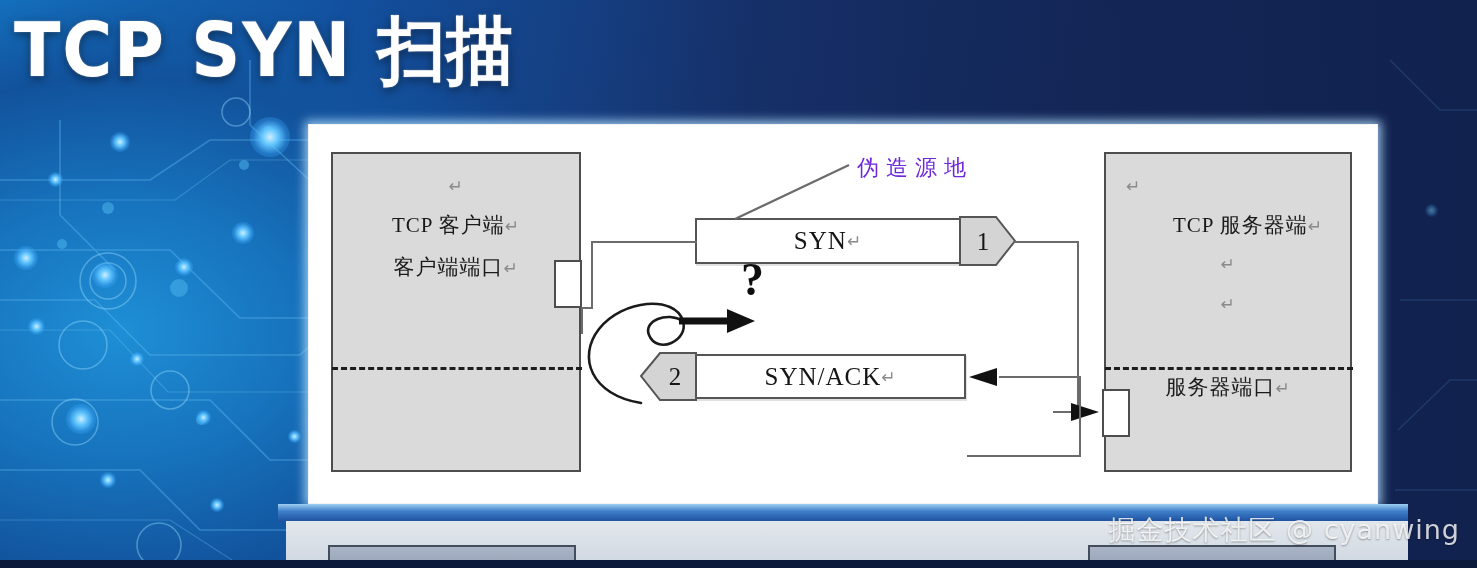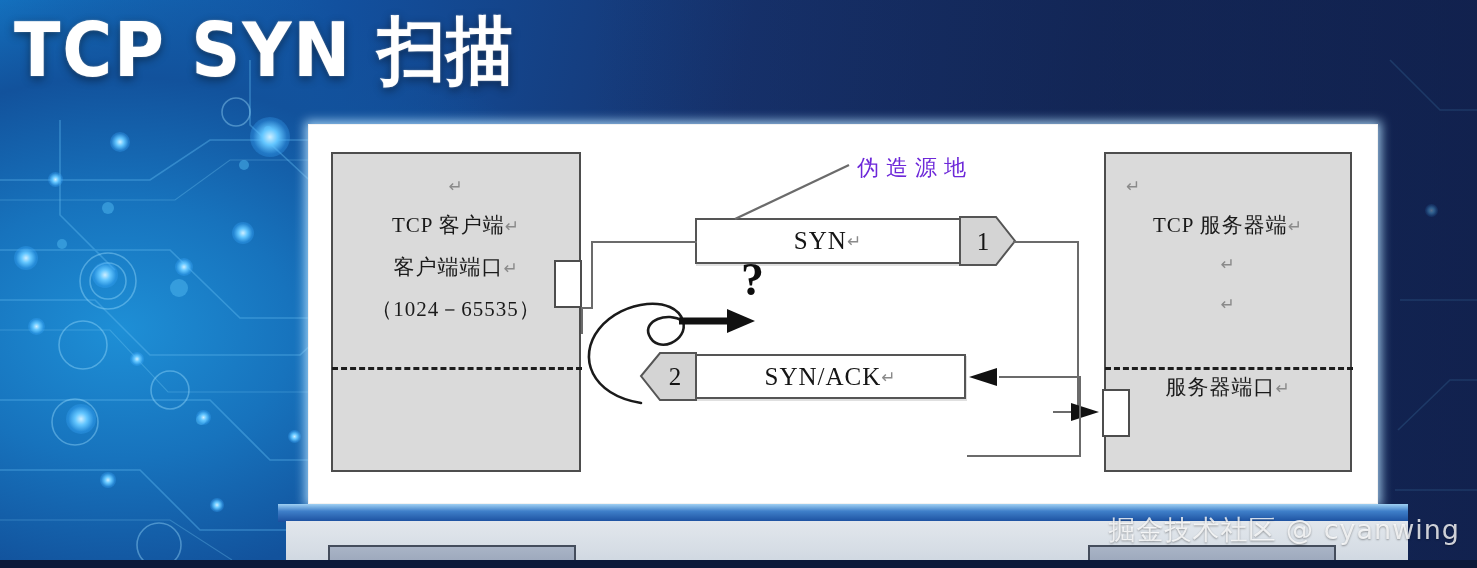--- a/index.html
+++ b/index.html
@@ -264,31 +264,30 @@
       </div>
       <div class="host-text" style="left:22px; top:48px; width:250px;">
         <span class="pilcrow">↵</span>
       </div>
       <div class="host-text" style="left:22px; top:128px; width:250px;">
         <span>客户端端口</span><span class="pilcrow">↵</span>
       </div>
       <div class="host-text" style="left:22px; top:86px; width:250px;">
         <span>TCP 客户端</span><span class="pilcrow">↵</span>
       </div>
-      <div class="host-text" style="left:22px; top:170px; width:250px;">（1024－65535）</div>
 
       <div class="port-box" style="left:245px; top:135px; width:28px; height:48px;"></div>
 
       <div class="host-box" style="left:795px; top:27px; width:248px; height:320px;">
         <div class="dash-split" style="left:-1px; top:213px; width:248px;"></div>
       </div>
       <div class="host-text" style="left:795px; top:48px; width:70px; text-align:left; padding-left:22px;">
         <span class="pilcrow">↵</span>
       </div>
-      <div class="host-text" style="left:795px; top:86px; width:248px;">
+      <div class="host-text" style="left:795px; top:86px; width:248px;padding-left:20px;">
         <span>TCP 服务器端</span><span class="pilcrow">↵</span>
       </div>
       <div class="host-text" style="left:795px; top:126px; width:248px;">
         <span class="pilcrow">↵</span>
       </div>
       <div class="host-text" style="left:795px; top:166px; width:248px;">
         <span class="pilcrow">↵</span>
       </div>
       <div class="host-text" style="left:795px; top:248px; width:248px;">
         <span>服务器端口</span><span class="pilcrow">↵</span>

